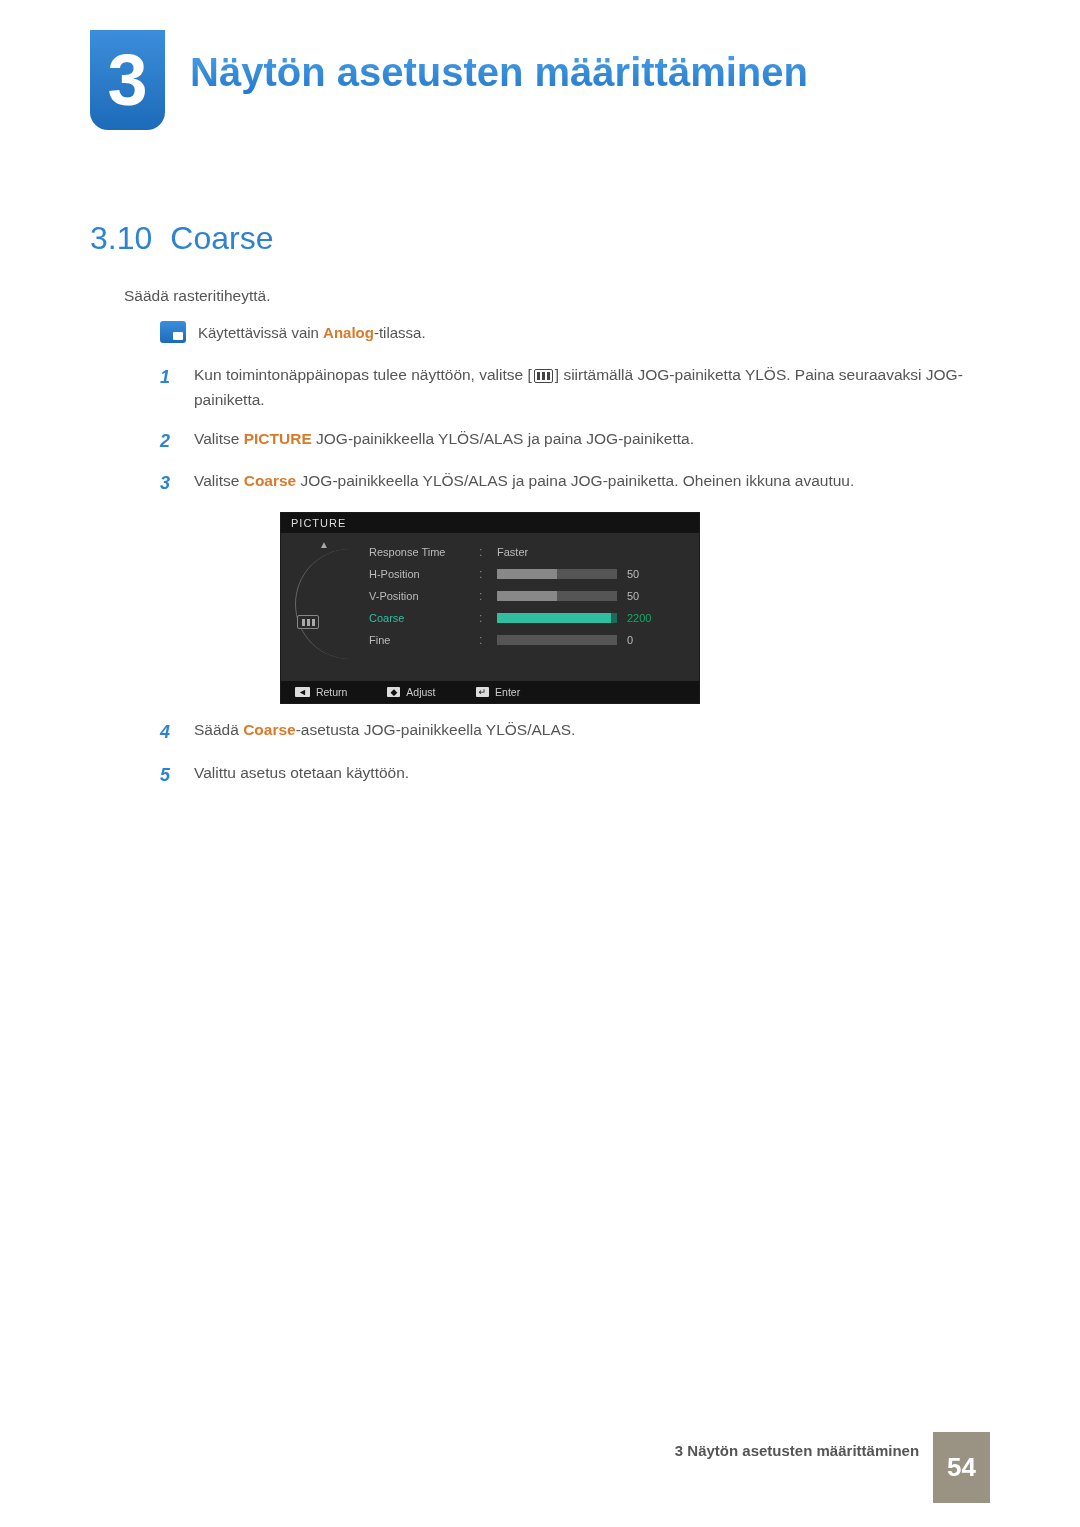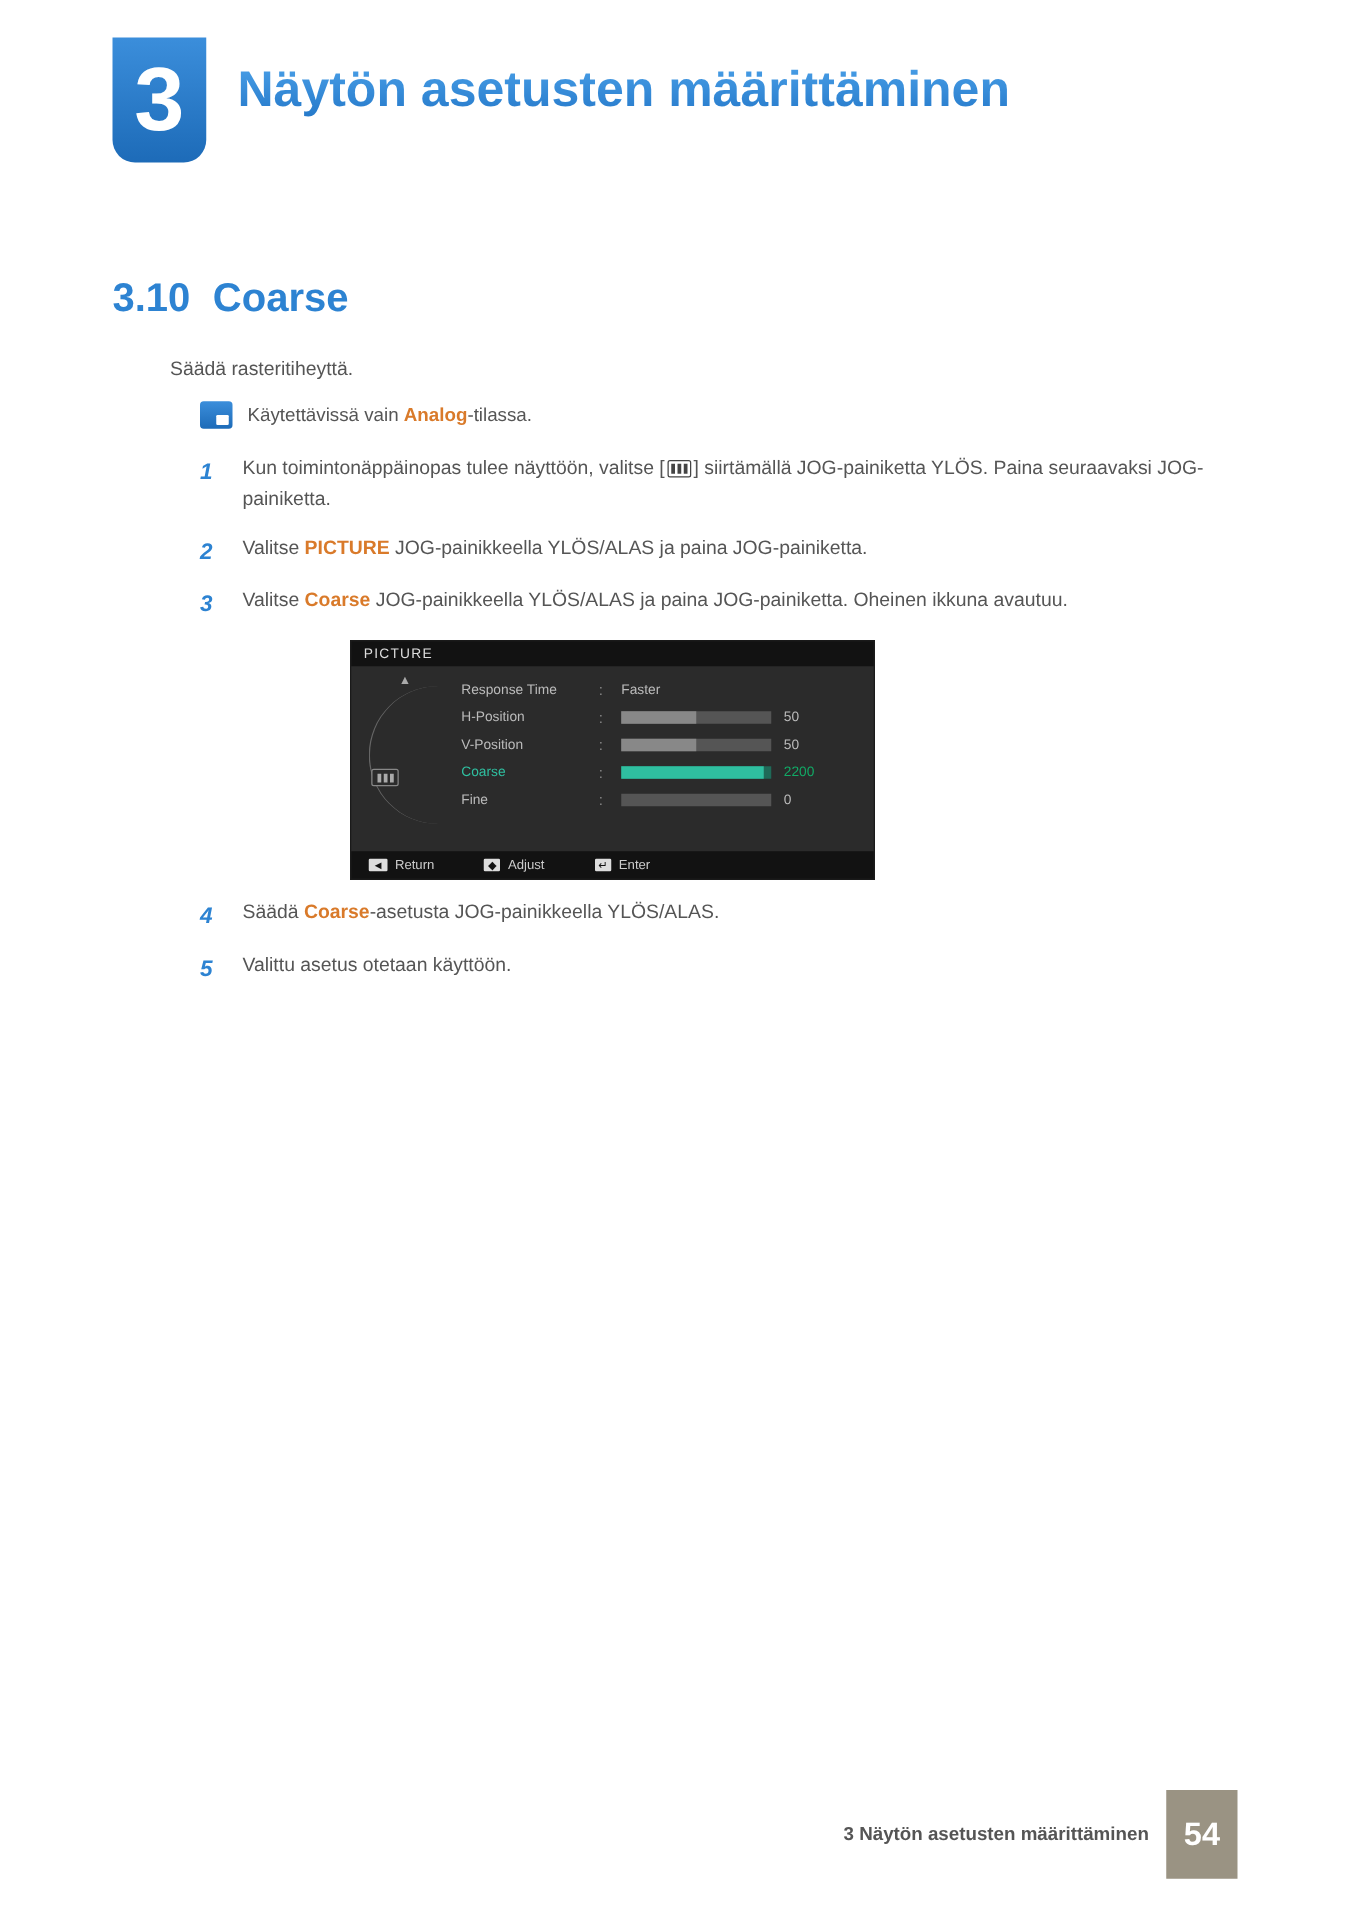--- a/index.html
+++ b/index.html
@@ -39,28 +39,28 @@
     font-weight: bold;
     background: linear-gradient(to bottom, #4aa0e8, #2478c9);
     -webkit-background-clip: text;
     background-clip: text;
     color: transparent;
   }
 
   .section-heading {
     margin-top: 90px;
     font-size: 32px;
-    font-weight: bold;
+    font-weight: normal;
     color: #2d83d2;
   }
   .section-heading .sec-num { margin-right: 18px; }
 
   .intro {
     margin-top: 30px;
-    margin-left: 46px;
+    margin-left: 34px;
     font-size: 15.5px;
     color: #555;
   }
 
   .note-row {
     margin-top: 16px;
     margin-left: 70px;
     display: flex;
     align-items: center;
     gap: 12px;
@@ -234,21 +234,21 @@
     padding: 0 3px;
     border-radius: 1px;
   }
 
   
   .page-footer {
     position: absolute;
     bottom: 24px;
     right: 90px;
     display: flex;
-    align-items: center;
+    align-items: flex-start;
     font-size: 15px;
   }
   .page-footer .ftxt {
     color: #555;
     font-weight: bold;
     padding: 10px 14px;
     display: flex;
     align-items: center;
   }
   .page-footer .fnum {

